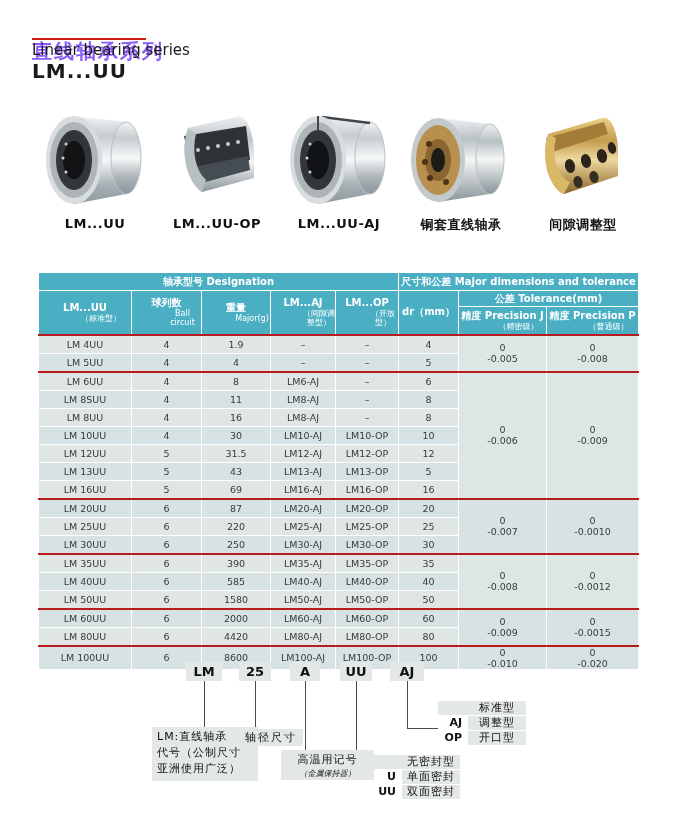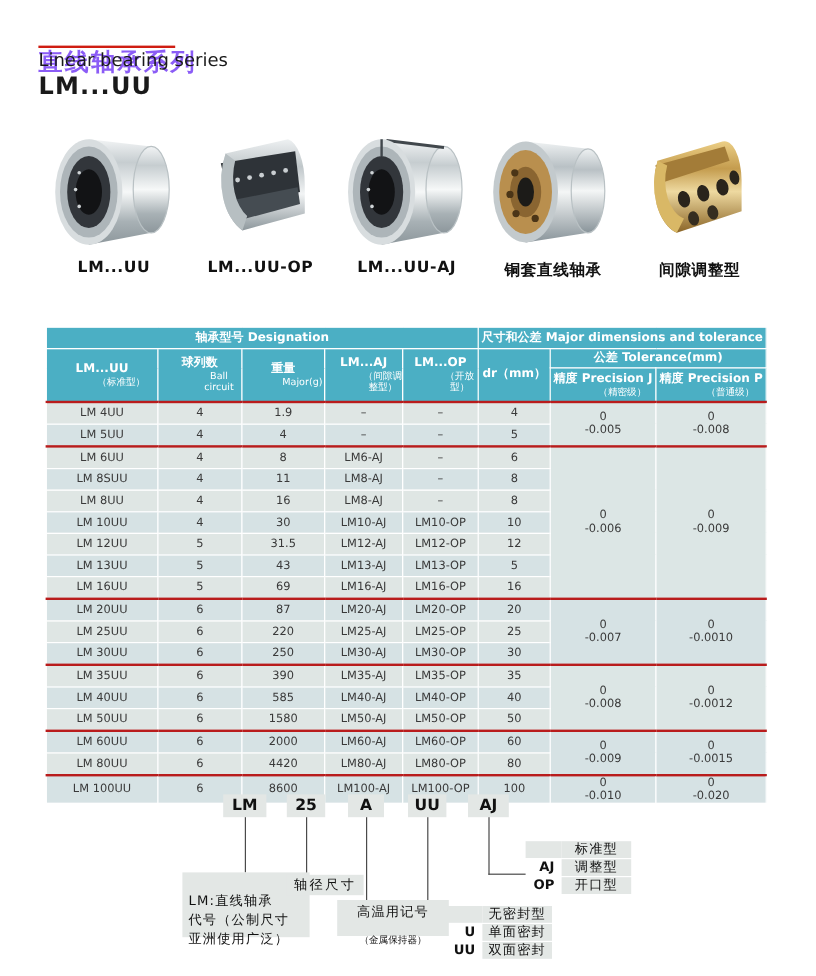--- a/index.html
+++ b/index.html
@@ -29,25 +29,25 @@
   table.spec td{font-size:9.5px;color:#3a3a3a;height:17px;background:#dfe6e4;}
   table.spec tr.alt td{background:#d6e2e4;}
   table.spec td.tol{background:#dce6e5;font-size:9.5px;line-height:11px;}
   table.spec tr.gstart td{border-top:2px solid #b91c1c;}
 
   
   .code-box{position:absolute;height:19px;background:#e3e7e5;font-size:13px;font-weight:bold;color:#111;
             display:flex;align-items:center;justify-content:center;}
   .dline{position:absolute;background:#4a4a4a;}
   .note-box{position:absolute;background:#e3e7e5;color:#111;}
-  .lm-note{left:152px;top:727px;width:106px;height:54px;font-size:11px;line-height:16px;padding:16px 5px;box-sizing:border-box;letter-spacing:1px;}
+  .lm-note{left:152px;top:727px;width:106px;height:54px;font-size:11px;line-height:16px;padding:2px 5px;box-sizing:border-box;letter-spacing:1px;}
   .shaft-note{left:239px;top:729px;width:64px;height:17px;font-size:11px;display:flex;align-items:center;justify-content:center;letter-spacing:2px;}
   .ht-note{left:281px;top:750px;width:93px;height:30px;text-align:center;padding-top:2px;box-sizing:border-box;}
   .ht-note .l1{font-size:11px;letter-spacing:1px;}
-  .ht-note .l2{font-size:8px;margin-top:11px;}
+  .ht-note .l2{font-size:8px;margin-top:1px;font-style:italic;}
   .legend{position:absolute;}
   .legend-row{display:flex;margin-bottom:1px;height:14px;}
   .legend-code{width:30px;text-align:right;padding-right:6px;font-size:11px;font-weight:bold;color:#111;line-height:14px;box-sizing:border-box;}
   .legend-label{width:58px;background:#e3e7e5;font-size:11px;color:#111;text-align:center;line-height:14px;letter-spacing:1px;}
   .legend-row.full .legend-code{background:#e3e7e5;}
 </style>
 </head>
 <body>
 
 <div id="page">

